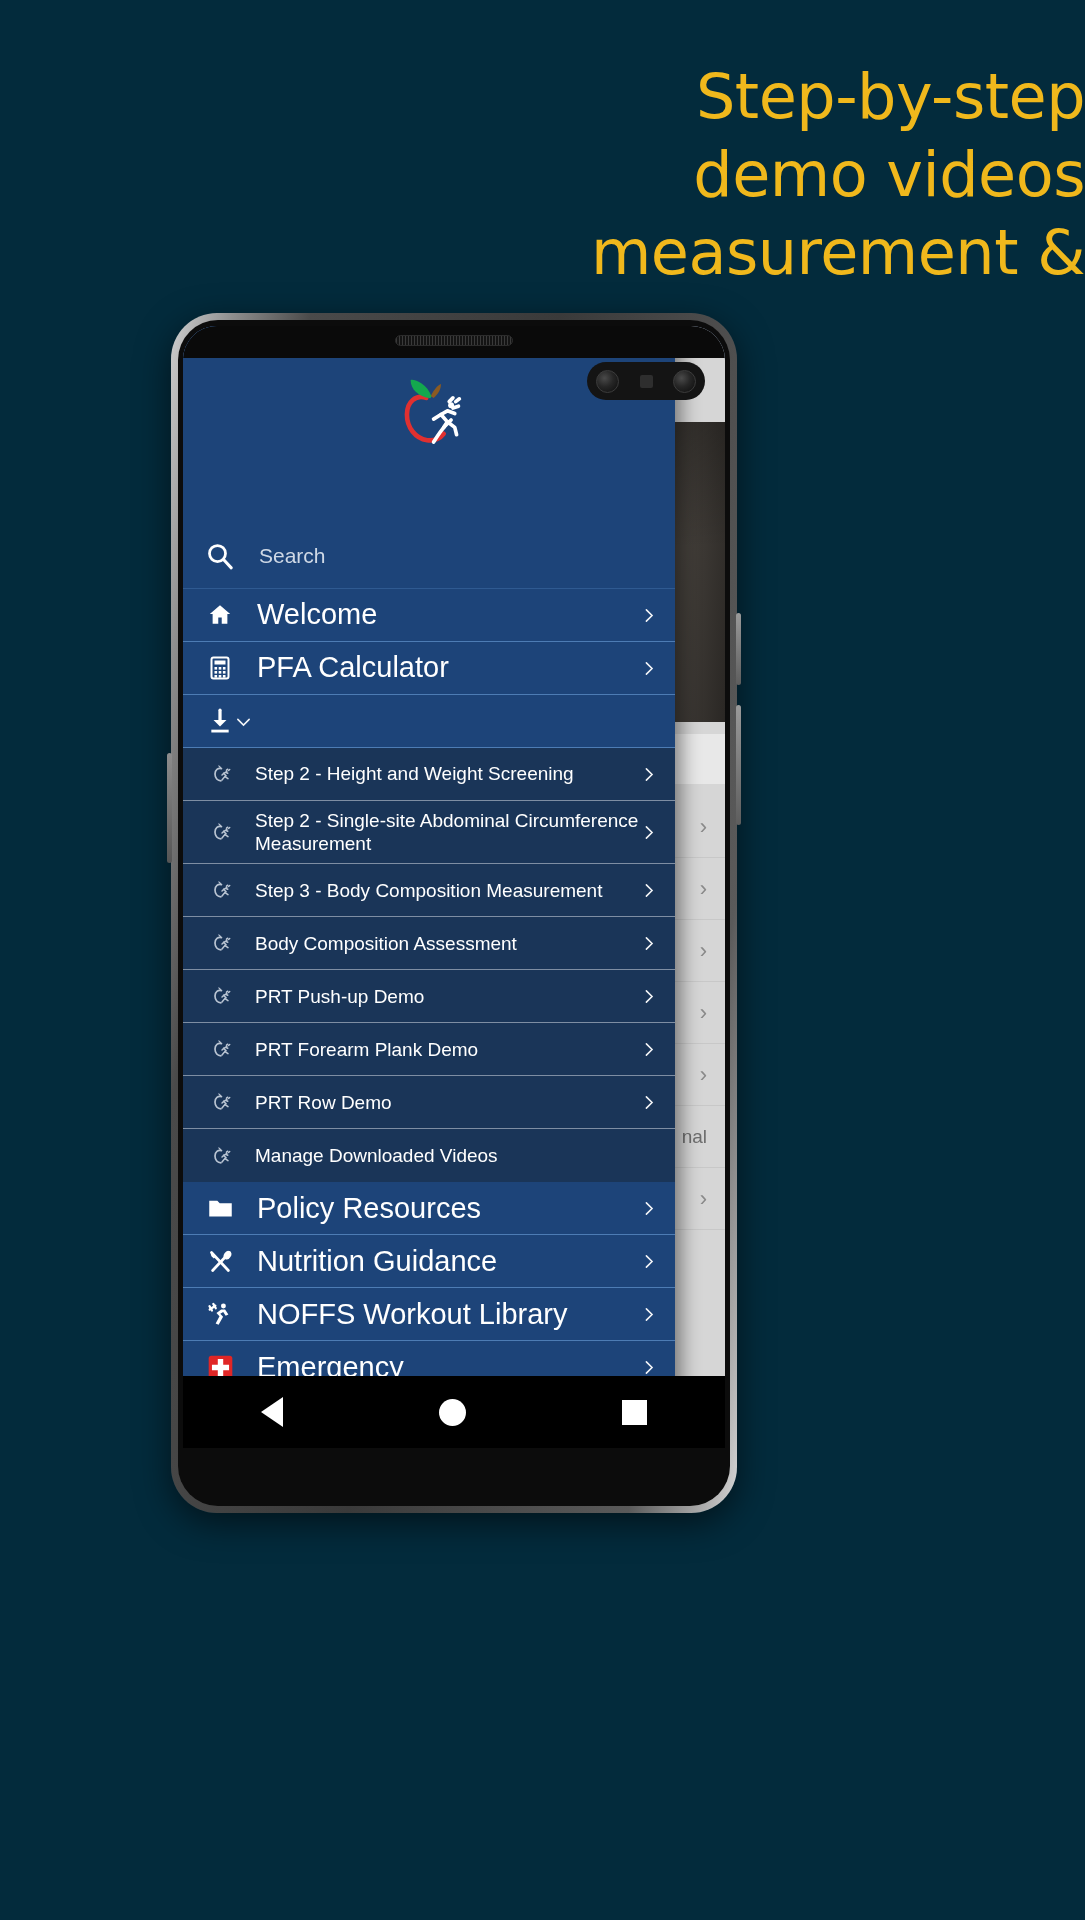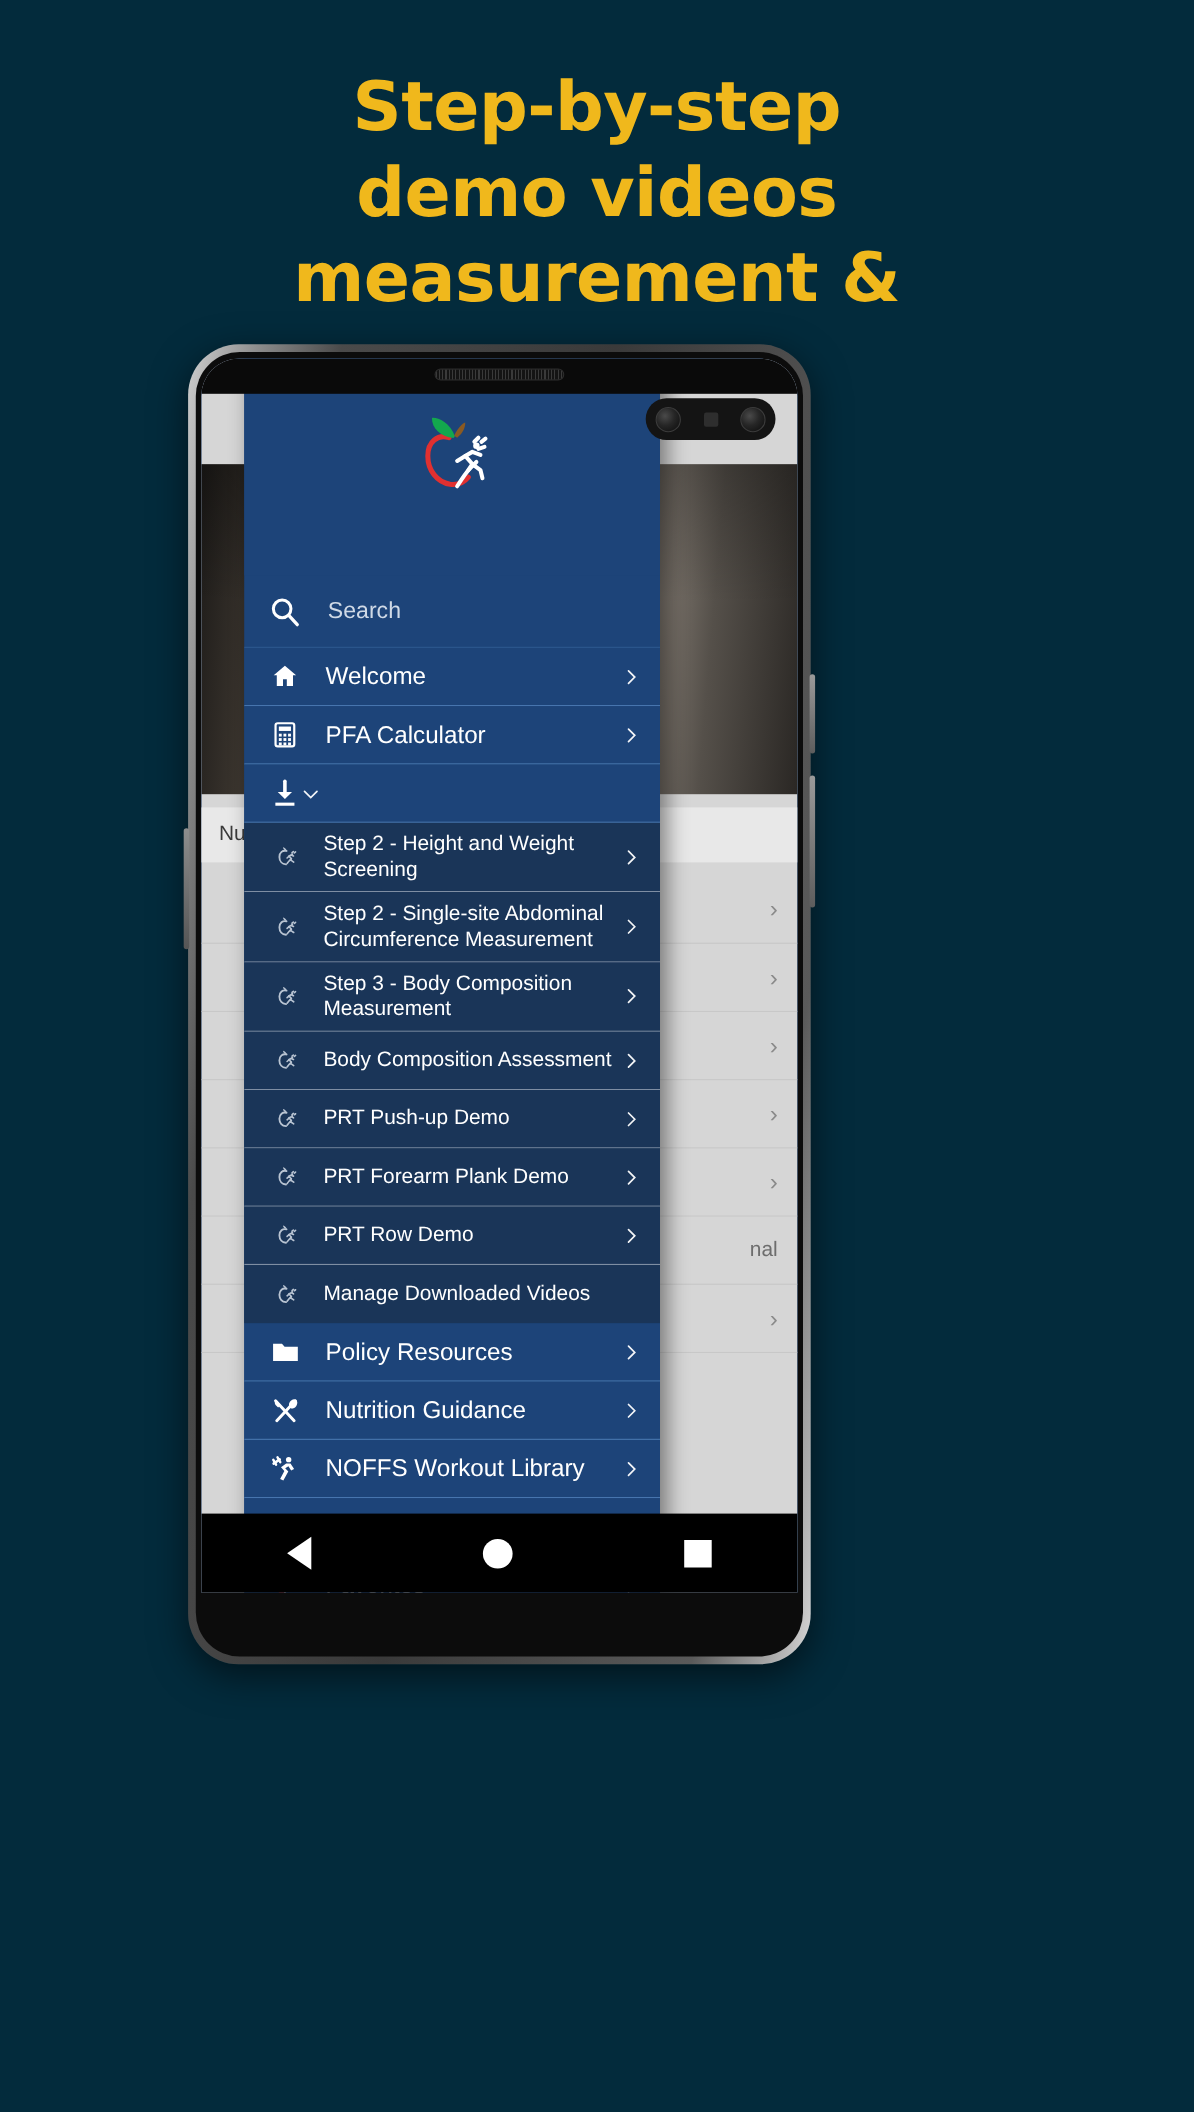--- a/index.html
+++ b/index.html
@@ -7,24 +7,24 @@
     width: 1085px; height: 1920px;
     background: #032b3c;
     font-family: "Liberation Sans", sans-serif;
     overflow: hidden;
   }
   .page { position: relative; width: 1085px; height: 1920px; background: #032b3c; }
 
   
   .headline {
     position: absolute; top: 58px; left: 0; width: 1085px;
-    text-align: center;
+    text-align: right;
     color: #f0b81c;
     font-family: "DejaVu Sans", sans-serif;
-    font-weight: 700;
+    font-weight: 400;
     font-size: 62px;
     line-height: 78px;
     letter-spacing: -0.5px;
   }
   .headline .ln { display: block; }
 
   
   .phone {
     position: absolute; left: 171px; top: 313px;
     width: 566px; height: 1200px;
@@ -108,26 +108,25 @@
     display: flex; align-items: center; justify-content: flex-end;
     padding-right: 18px; color: #8a8a8a; font-size: 22px;
   }
   .bg-row-text {
     position: absolute; right: 18px; color: #6d6d6d; font-size: 19px; text-align: center;
   }
 
   
   .drawer {
     position: absolute; top: 0; left: 0;
-    width: 378px; height: 100%;
+    width: 492px; height: 100%;
     background: #1d4479;
     z-index: 20;
     box-shadow: 6px 0 18px rgba(0,0,0,.45);
     overflow: hidden;
-    margin-left: 39px;
   }
   .drawer-header {
     position: relative; height: 197px;
     background: #1d4479;
   }
   .logo {
     position: absolute; top: 48px; left: 50%; transform: translateX(-50%);
     width: 92px; height: 92px;
   }
 
@@ -142,21 +141,21 @@
   }
 
   .nav-item {
     position: relative; display: flex; align-items: center;
     min-height: 53px; padding: 8px 18px 8px 22px;
     border-bottom: 1px solid #4d7cb4;
     background: #1d4479;
     color: #ffffff;
   }
   .nav-item .ic { width: 30px; height: 30px; flex: none; display:flex; align-items:center; justify-content:center; }
-  .nav-item .label { margin-left: 22px; font-size: 22px; flex: 1; line-height: 1.22; }
+  .nav-item .label { margin-left: 22px; font-size: 29px; flex: 1; line-height: 1.22; }
   .nav-item .chev { width: 17px; height: 17px; flex: none; opacity: .95; }
 
   .nav-item.sub {
     background: #1a3558;
     padding-left: 26px;
     min-height: 53px;
     border-bottom: 1px solid #7e8ea3;
   }
   .nav-item.sub .label { font-size: 19px; margin-left: 20px; }
   .nav-item.sub .ic { width: 26px; height: 26px; }

